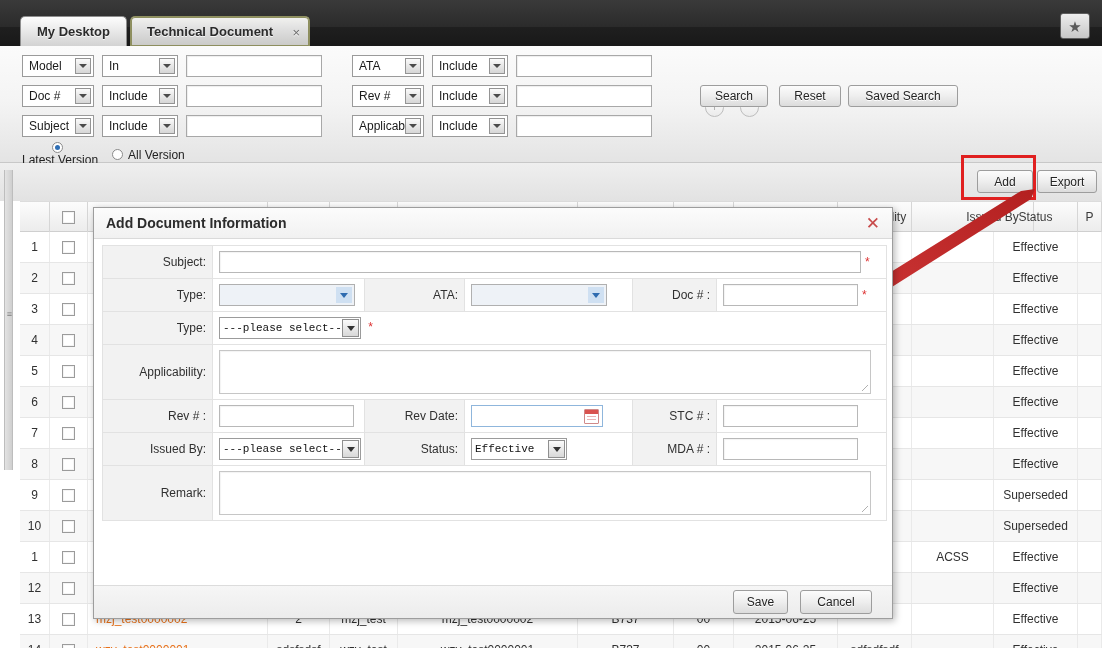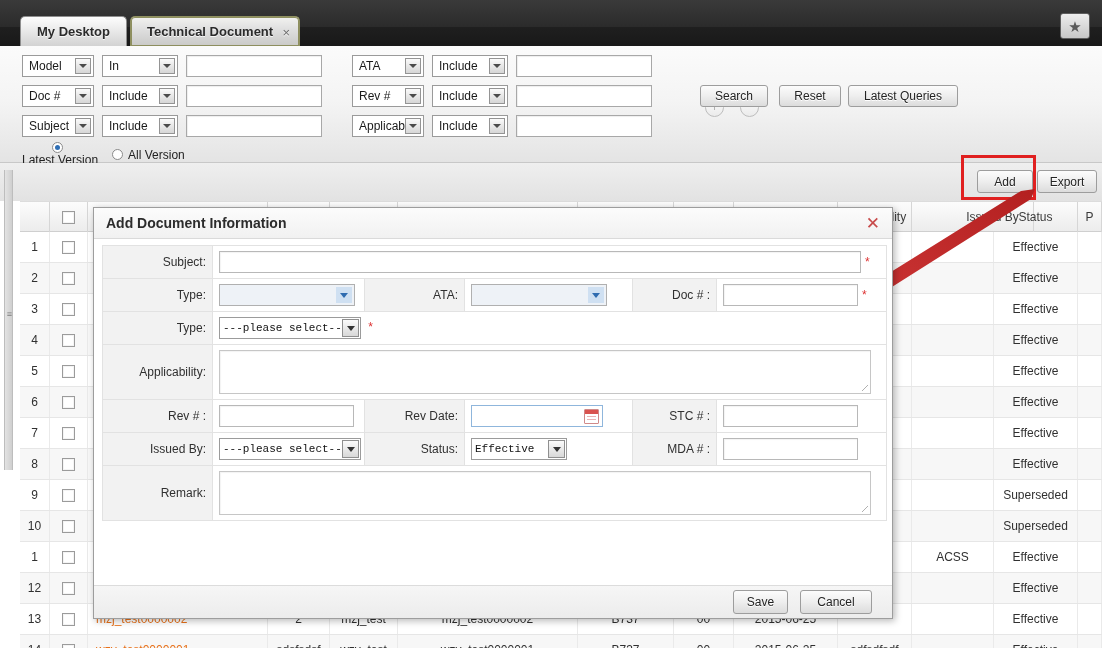--- a/index.html
+++ b/index.html
@@ -23,21 +23,21 @@
     font-size:13px; font-weight:bold; color:#2b2b2b;
     border:1px solid #8d8d8d; border-bottom:none;
     border-radius:5px 5px 0 0;
     background:linear-gradient(to bottom,#fdfdfd 0%,#e8e8e8 50%,#d2d2d2 100%);
     margin-right:3px; position:relative;
     text-shadow:0 1px 0 rgba(255,255,255,.8);
   }
   .tab.active{
     background:linear-gradient(to bottom,#f2f2f0 0%,#dedede 45%,#c9c9c7 100%);
     border-color:#8f9060; box-shadow:0 0 0 1px #8d8e5e inset;
-    padding-right:26px;
+    padding-right:36px;
   }
   .tab .tclose{
     position:absolute; right:9px; top:50%; transform:translateY(-50%);
     color:#6d6d6d; font-size:13px; font-weight:normal; line-height:1;
   }
   #starbtn{
     position:absolute; right:12px; top:13px; width:30px; height:26px;
     border:1px solid #5d5d5d; border-radius:3px;
     background:linear-gradient(to bottom,#ededed,#c7c7c7);
     display:flex; align-items:center; justify-content:center;
@@ -351,21 +351,21 @@
     <span>−</span>
   </div>
 
   <div class="gbtn" style="position:absolute; left:700px; top:39px; width:68px;">
     <span>Search</span>
   </div>
   <div class="gbtn" style="position:absolute; left:779px; top:39px; width:62px;">
     <span>Reset</span>
   </div>
   <div class="gbtn" style="position:absolute; left:848px; top:39px; width:110px;">
-    <span>Latest Queries</span>
+    <span>Saved Search</span>
   </div>
 </div>
 
 <div id="versionrow">
   <span style="display:flex;align-items:center;flex-direction:column;">
     <span class="radio on"></span>
     <span>Latest Version</span>
   </span>
   <span style="width:14px;display:inline-block;"></span>
   <span style="display:flex;align-items:center;">

